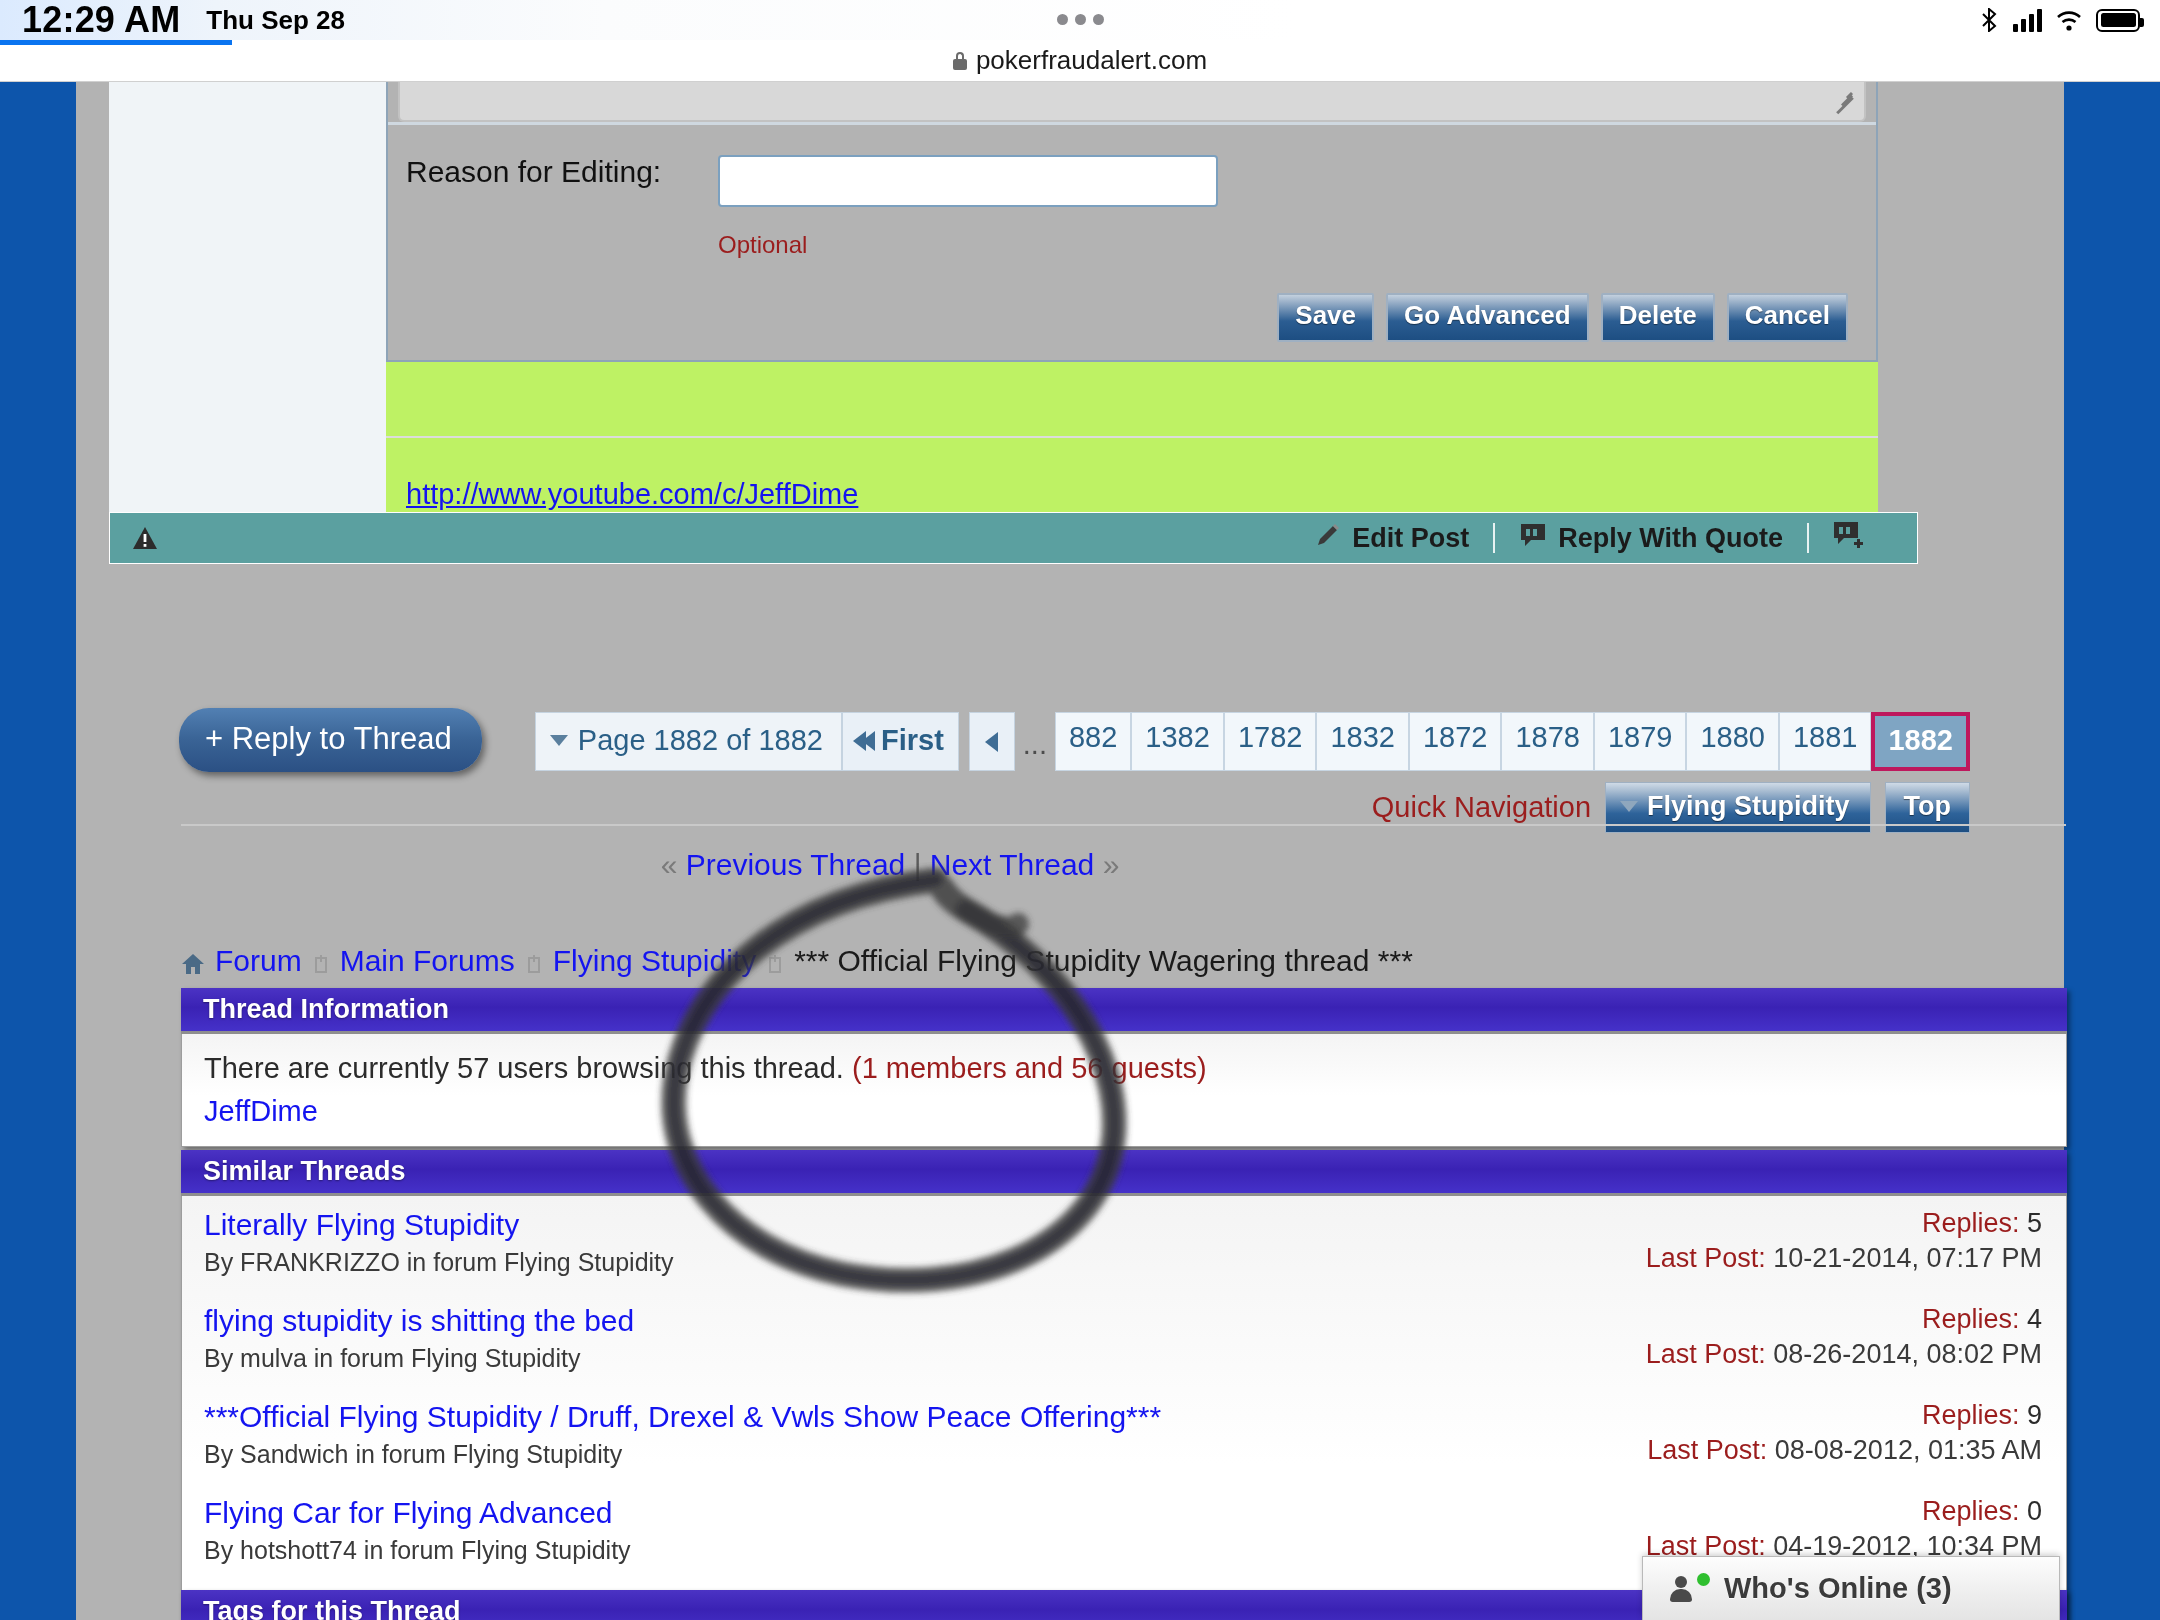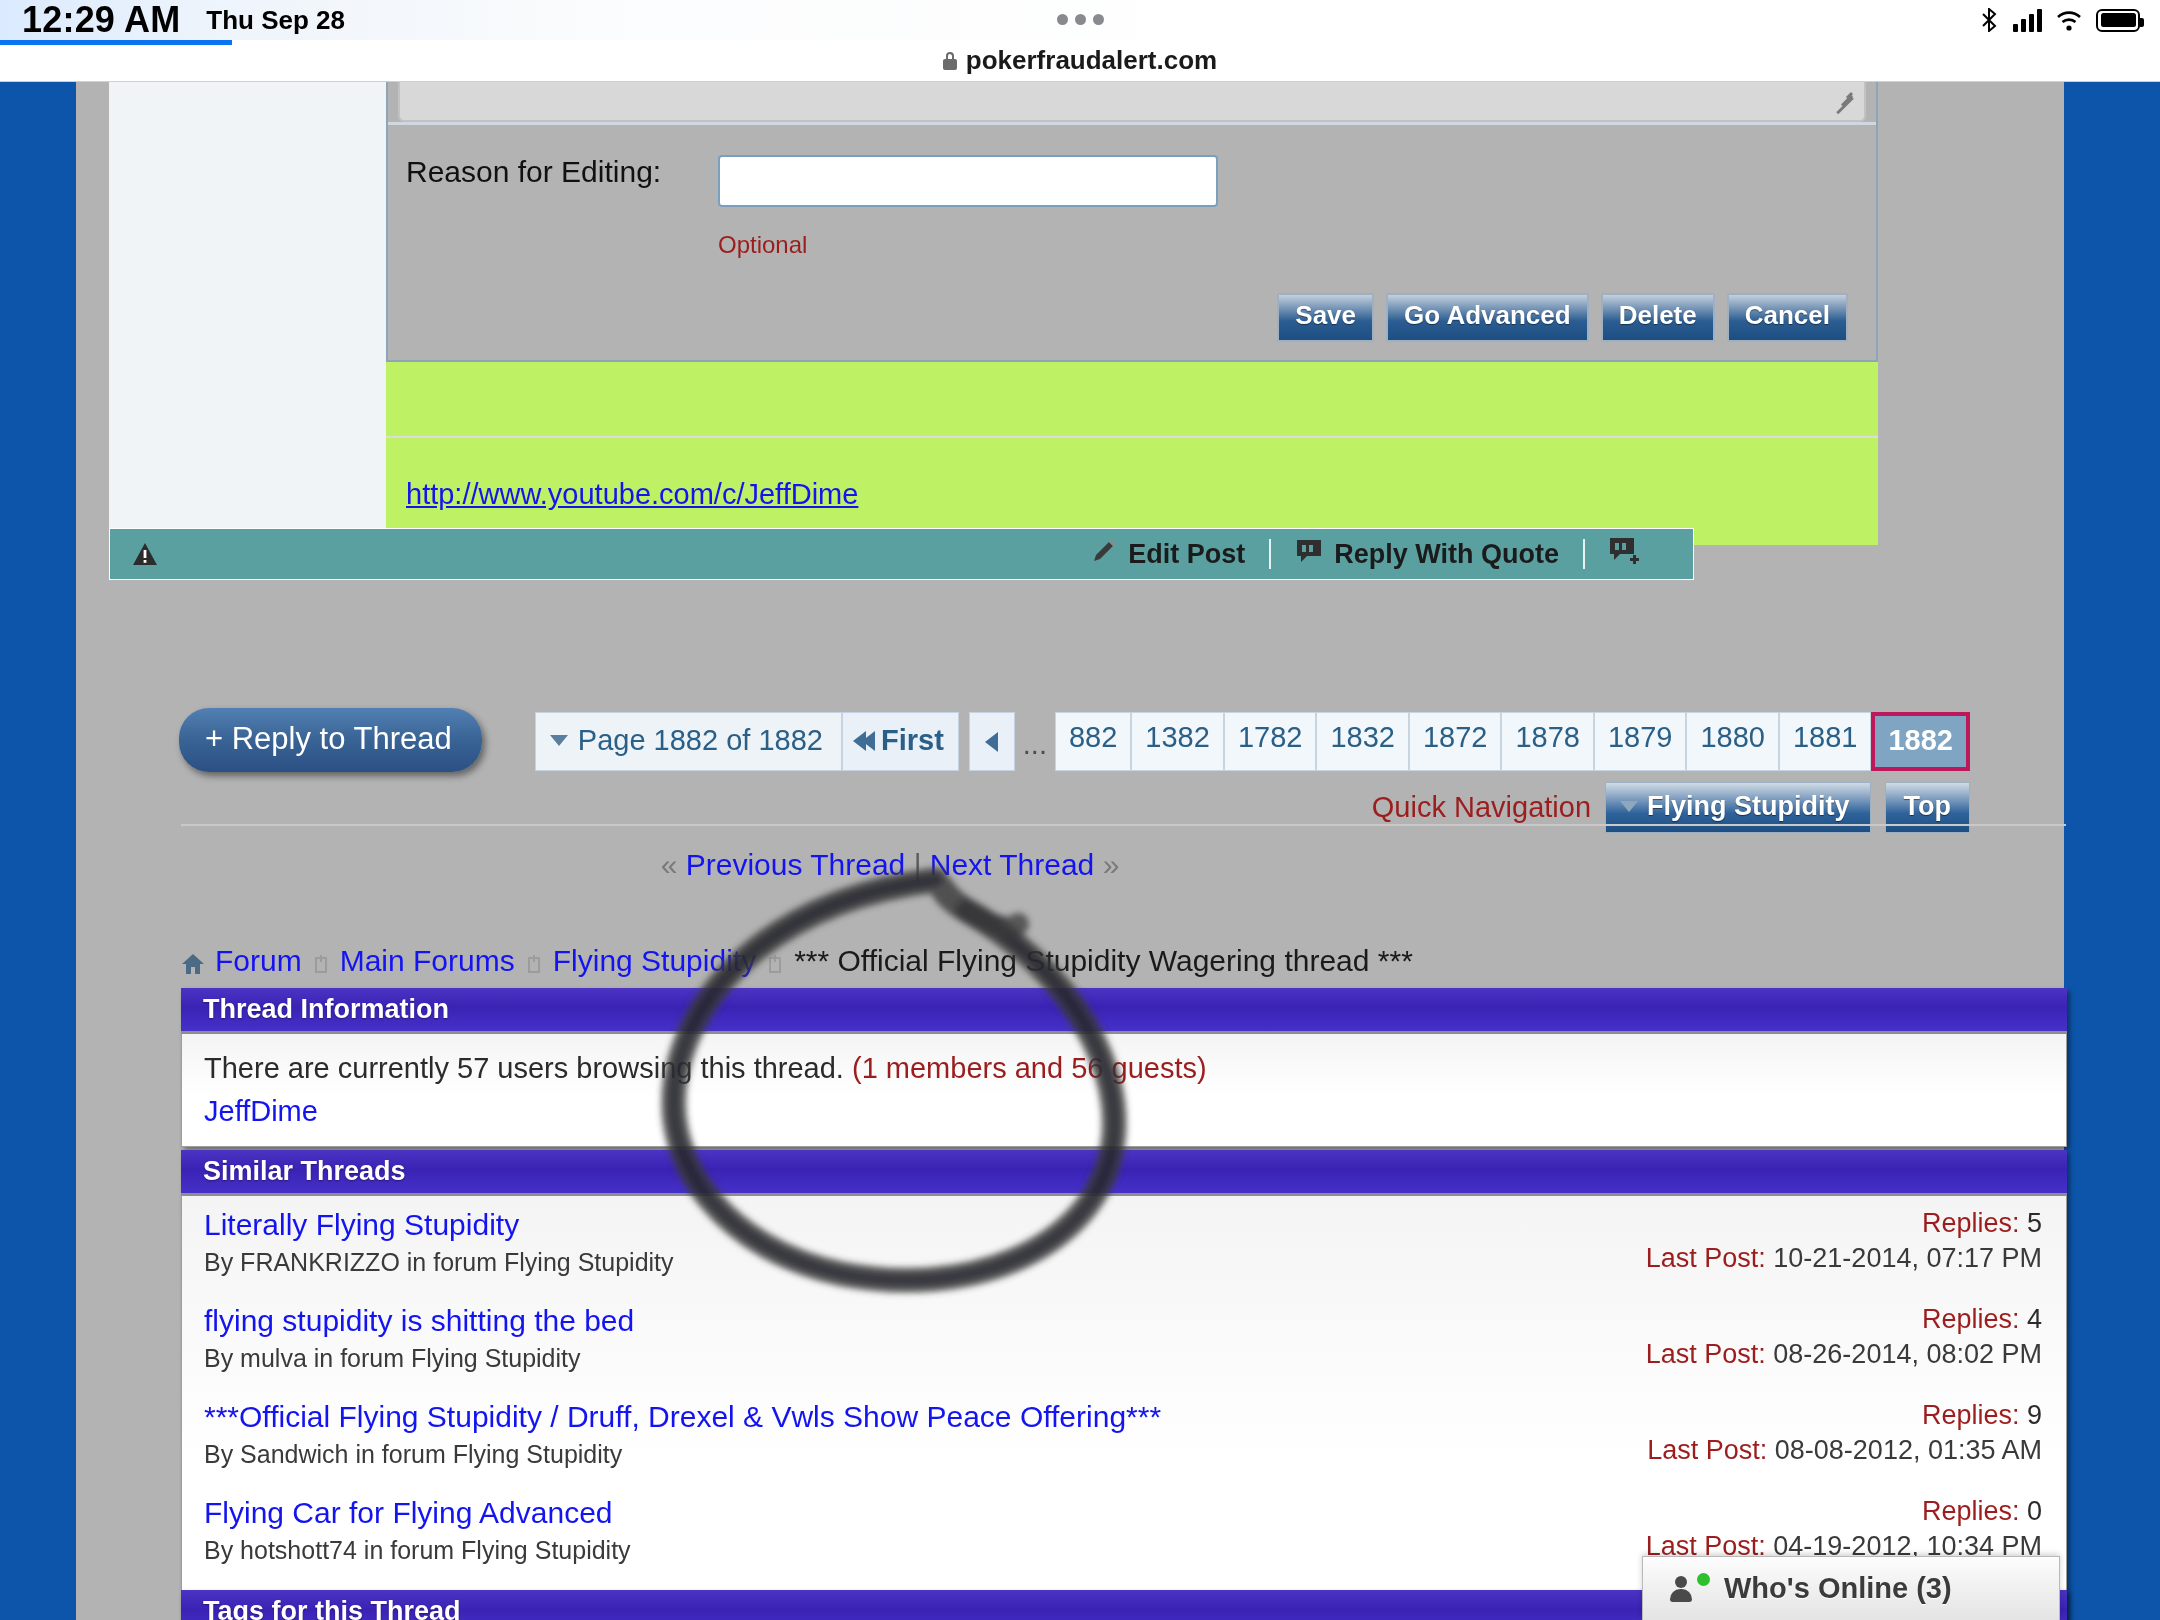--- a/index.html
+++ b/index.html
@@ -46,21 +46,21 @@
   .urlbar {
     position: absolute; top: 40px; left: 0; width: 2160px; height: 42px;
     background: #ffffff;
     display: flex; align-items: center; justify-content: center;
     border-bottom: 1px solid #d0d0d0;
   }
   .url-inner { display: flex; align-items: center; gap: 9px; }
   .lock { width: 14px; height: 18px; position: relative; }
   .lock-body { position:absolute; bottom:0; width:14px; height:11px; background:#6b6b6b; border-radius:2px; }
   .lock-shk { position:absolute; top:0; left:3px; width:8px; height:9px; border:2.5px solid #6b6b6b; border-bottom:none; border-radius:5px 5px 0 0;}
-  .url-text { font-size: 26px; color: #1a1a1a; font-weight: bold; }
+  .url-text { font-size: 26px; color: #1a1a1a; }
   .progress {
     position: absolute; top: 40px; left: 0; height: 5px; width: 232px;
     background: #0a74f0;
   }
 
   
   .page {
     position: absolute; top: 82px; left: 0; width: 2160px; height: 1538px;
     background: #0d55ab;
     overflow: hidden;
@@ -122,21 +122,21 @@
   .post-content {
     background: #bef264; padding: 74px 0 34px 0;
   }
   .post-link {
     padding-left: 20px; font-size: 29px; color: #1414f0;
   }
   .post-sep { height: 2px; background: #dcdcdc; margin: 0; }
 
   
   .tealbar {
-    position: absolute; left: 33px; top: 446px; width: 1585px; height: 52px;
+    position: absolute; left: 33px; top: 430px; width: 1809px; height: 52px;
     background: #5ba0a0; display: flex; align-items: center;
     border: 1px solid #ffffff;
   }
   .warn-ico { margin-left: 22px; width: 26px; height: 24px; }
   .teal-right { margin-left: auto; display: flex; align-items: center; padding-right: 28px; gap: 0; }
   .teal-item { display: flex; align-items: center; gap: 11px; font-size: 27px; font-weight: bold; color: #1b1b1b; padding: 0 24px; }
   .teal-div { width: 2px; height: 30px; background: #e8f2f2; }
 
   
   .reply-btn {

